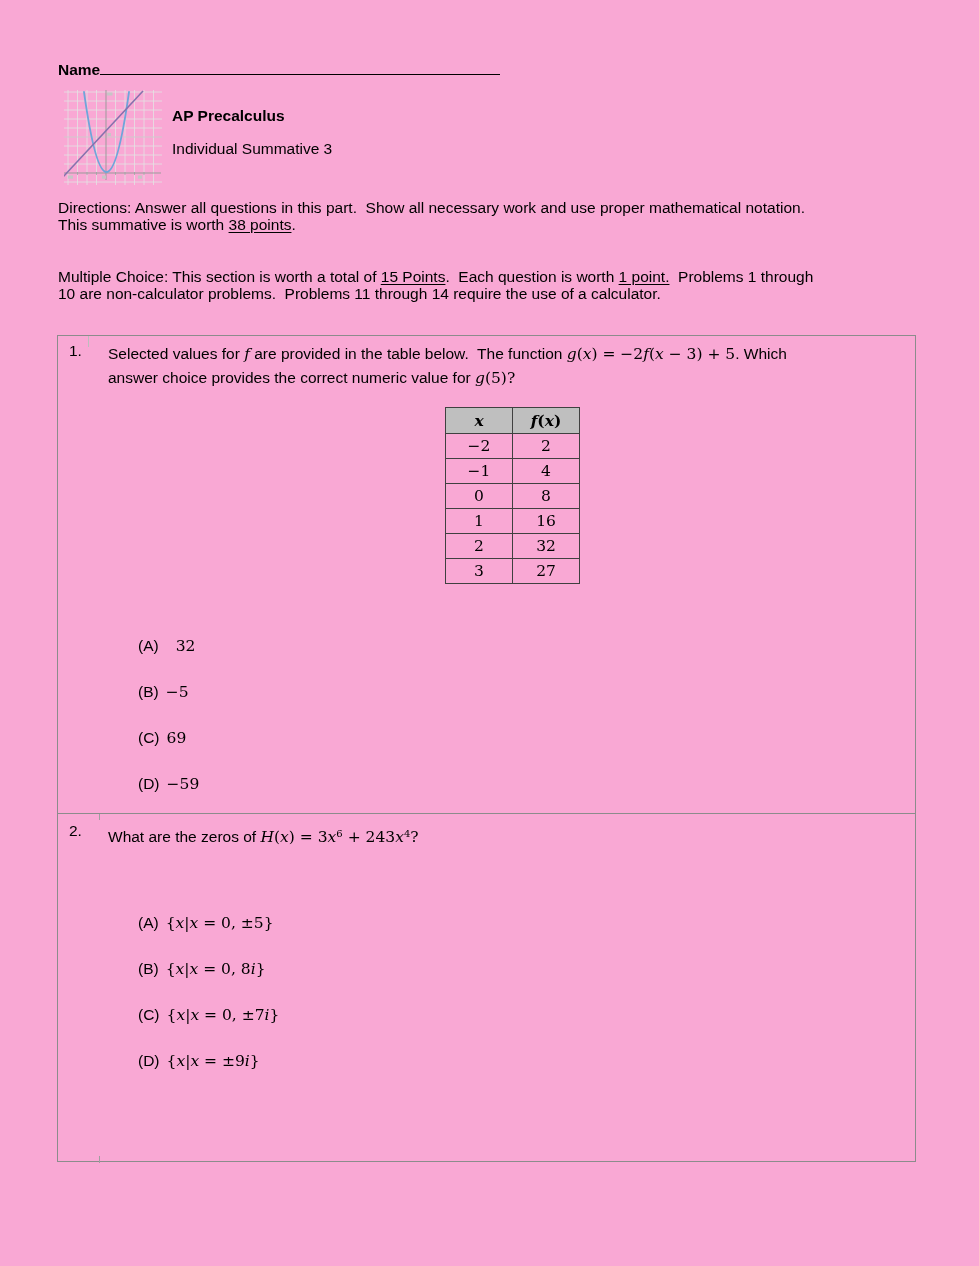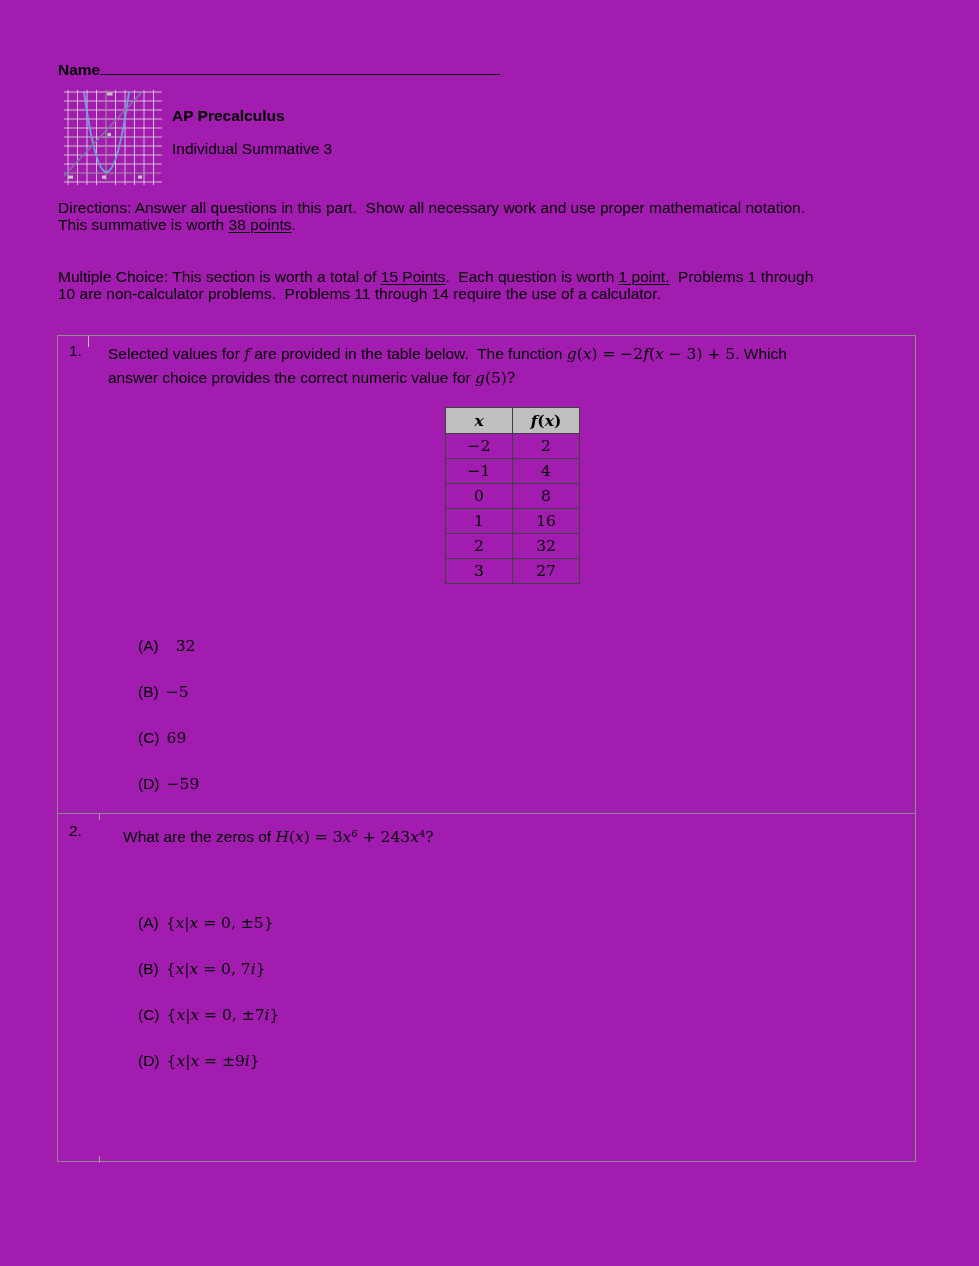--- a/index.html
+++ b/index.html
@@ -1,16 +1,16 @@
 <!DOCTYPE html>
 <html><head>
 <meta charset="utf-8">
 <style>
   html,body{margin:0;padding:0;background:#ffffff;}
-  .page{position:relative;width:979px;height:1266px;background:#a21caf;overflow:hidden;
+  .page{position:relative;width:979px;height:1266px;background:#f9a8d4;overflow:hidden;
         font-family:"Liberation Sans",sans-serif;color:#000;}
   
   .sg-n{}
   .sg-u{text-decoration:underline;text-underline-offset:2px;}
   .sg-i{font-family:"DejaVu Serif",serif;font-style:italic;}
   .sg-r{font-family:"DejaVu Serif",serif;}
   .sg-bi{font-family:"DejaVu Serif",serif;font-style:italic;font-weight:700;}
   .sg-rb{font-family:"DejaVu Serif",serif;font-weight:700;}
   .sg-sup{font-family:"DejaVu Serif",serif;font-size:10px;vertical-align:5px;}
 
@@ -25,21 +25,21 @@
   .para{position:absolute;left:58px;width:866px;font-size:15.5px;line-height:17px;white-space:pre-wrap;}
   .directions{top:199px;}
   .mc{top:268px;}
 
   .qbox{position:absolute;left:57px;top:335px;width:859px;height:827px;box-sizing:border-box;
         border:1.4px solid #8c8c8c;}
   .divider{position:absolute;left:0;right:0;top:477px;border-top:1.4px solid #8c8c8c;}
   .qnum{position:absolute;left:11px;font-size:15.5px;}
   .n1{top:6px;} .n2{top:486px;}
   .qtext{position:absolute;left:50px;width:812px;font-size:15.5px;line-height:23px;white-space:pre-wrap;}
-  .t-q1{top:6px;} .t-q2{top:486px;margin-left:15px;}
+  .t-q1{top:6px;} .t-q2{top:486px;}
 
   .vtable{position:absolute;left:387px;top:71px;border-collapse:collapse;
           font-family:"DejaVu Serif",serif;font-size:15.5px;border:1.5px solid #404040;}
   .vtable th,.vtable td{border:1px solid #404040;width:66px;text-align:center;padding:0;}
   .vtable th{height:25px;background:#bfbfbf;font-weight:700;}
   .vtable td{height:24px;font-weight:400;}
 
   .choice{position:absolute;left:80px;font-size:15.5px;line-height:18px;}
   .cval{margin-left:7px;}
   .cval.wide{margin-left:17px;}
@@ -170,21 +170,21 @@
     <div class="divider"></div>
     <div class="tick t2"></div>
 
     <div class="qnum n2">2.</div>
     <div class="qtext t-q2"><span class="sg-n">What are the zeros of </span><span class="sg-i">H</span><span class="sg-r">(</span><span class="sg-i">x</span><span class="sg-r">) = 3</span><span class="sg-i">x</span><span class="sg-sup">6</span><span class="sg-r"> + 243</span><span class="sg-i">x</span><span class="sg-sup">4</span><span class="sg-r">?</span></div>
 
     <div class="choice" style="top:578px">
       <span class="clabel">(A)</span><span class="cval"><span class="sg-r">{</span><span class="sg-i">x</span><span class="sg-r">|</span><span class="sg-i">x</span><span class="sg-r"> = 0, ±5}</span></span>
     </div>
     <div class="choice" style="top:624px">
-      <span class="clabel">(B)</span><span class="cval"><span class="sg-r">{</span><span class="sg-i">x</span><span class="sg-r">|</span><span class="sg-i">x</span><span class="sg-r"> = 0, 7</span><span class="sg-i">i</span><span class="sg-r">}</span></span>
+      <span class="clabel">(B)</span><span class="cval"><span class="sg-r">{</span><span class="sg-i">x</span><span class="sg-r">|</span><span class="sg-i">x</span><span class="sg-r"> = 0, 8</span><span class="sg-i">i</span><span class="sg-r">}</span></span>
     </div>
     <div class="choice" style="top:670px">
       <span class="clabel">(C)</span><span class="cval"><span class="sg-r">{</span><span class="sg-i">x</span><span class="sg-r">|</span><span class="sg-i">x</span><span class="sg-r"> = 0, ±7</span><span class="sg-i">i</span><span class="sg-r">}</span></span>
     </div>
     <div class="choice" style="top:716px">
       <span class="clabel">(D)</span><span class="cval"><span class="sg-r">{</span><span class="sg-i">x</span><span class="sg-r">|</span><span class="sg-i">x</span><span class="sg-r"> = ±9</span><span class="sg-i">i</span><span class="sg-r">}</span></span>
     </div>
 
     <div class="tick t3"></div>
   </div>

